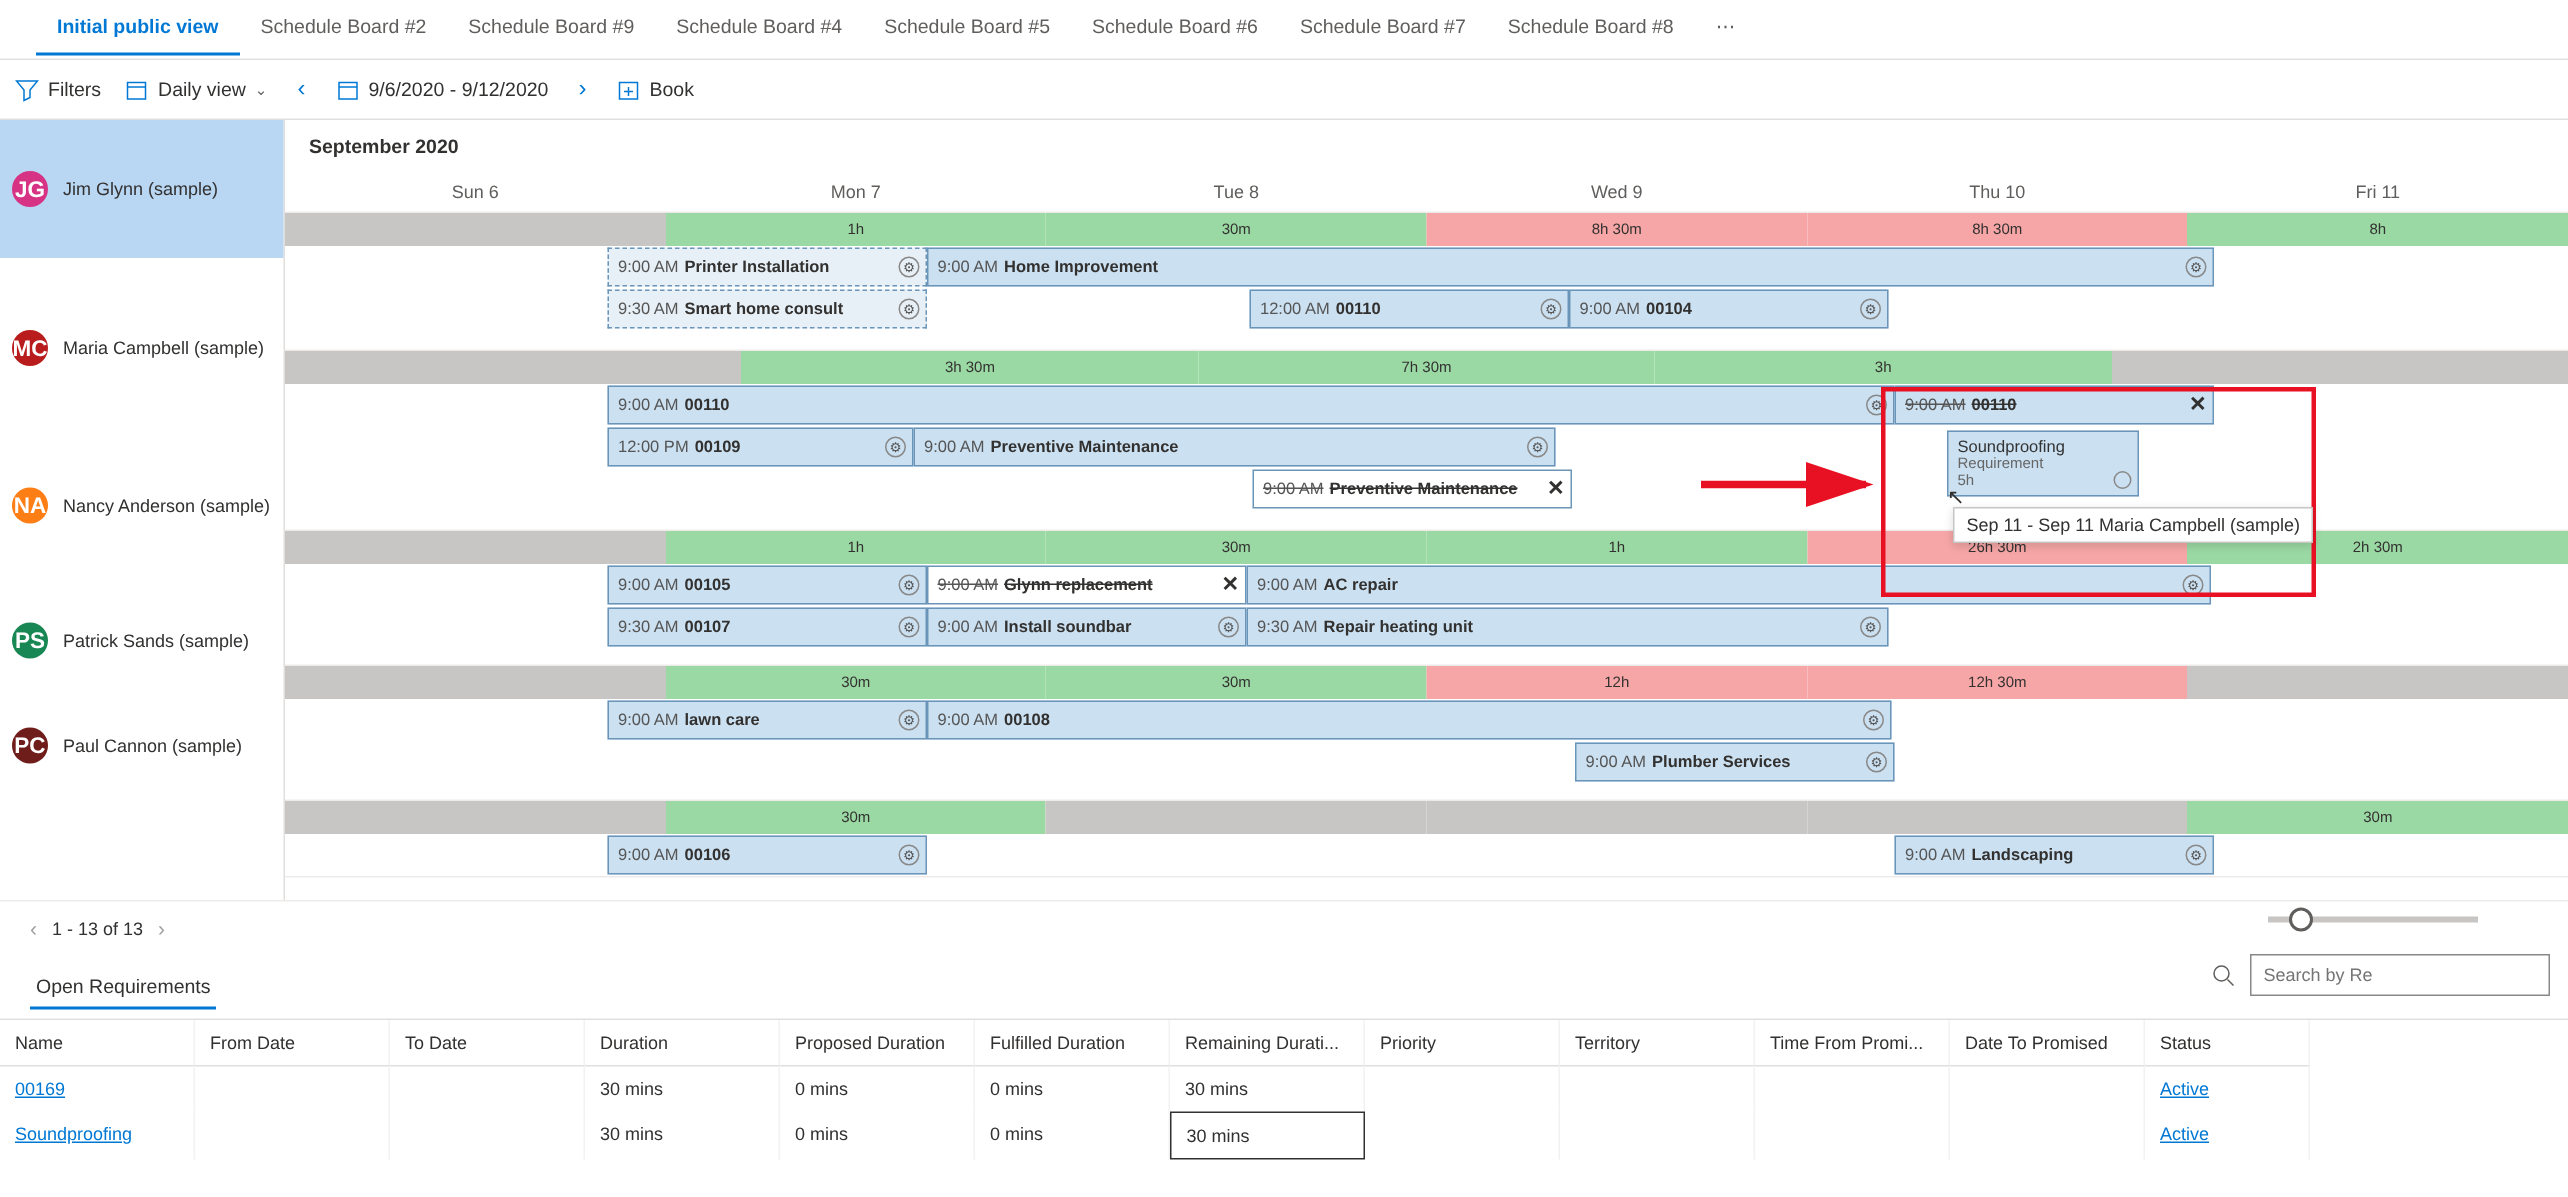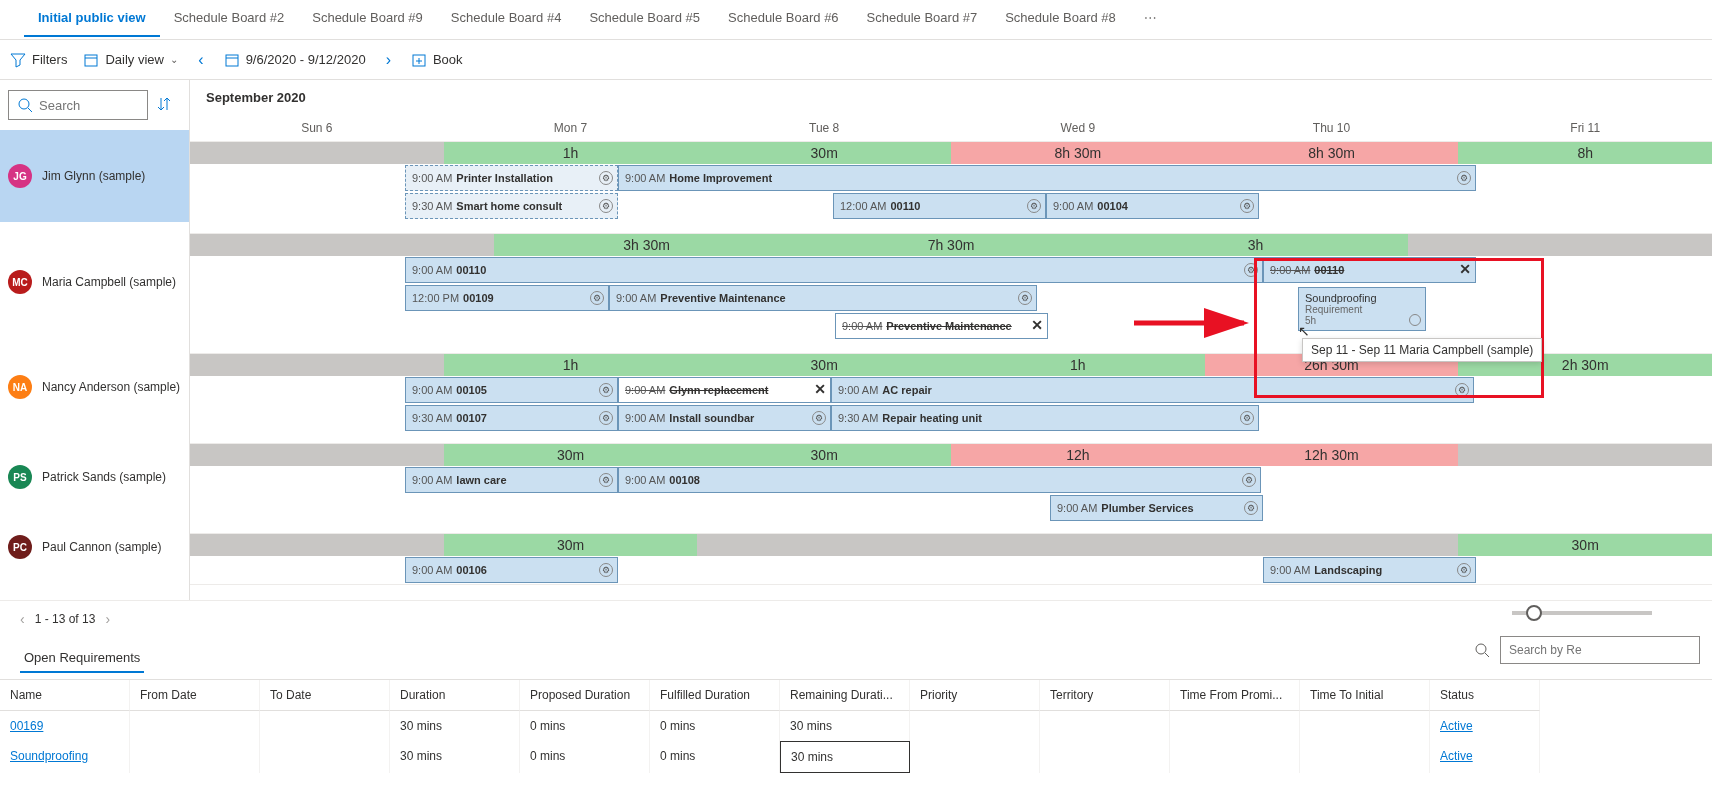--- a/index.html
+++ b/index.html
@@ -13,27 +13,27 @@
 .icon svg{width:16px;height:16px}
 .arrow{color:#0078d4;font-size:16px;cursor:pointer;padding:4px}
 .main{display:flex;height:520px}
 .left{width:190px;border-right:1px solid #e1dfdd;display:flex;flex-direction:column}
 .search-row{display:flex;align-items:center;gap:8px;padding:10px 8px}
 .search-box{display:flex;align-items:center;border:1px solid #8a8886;width:140px;height:30px;padding:0 8px;gap:6px}
 .search-box input{border:none;outline:none;font-size:13px;flex:1;background:transparent}
 .sort-icon svg{width:16px;height:16px;stroke:#0078d4}
 .res-row{display:flex;align-items:center;gap:10px;padding:6px 8px;min-height:48px}
 .res-row.sel{background:#b9d6f2}
-.avatar{width:24px;height:24px;border-radius:50%;color:#fff;display:flex;align-items:center;justify-content:center;font-size:10px;font-weight:600;flex-shrink:0}
+.avatar{width:24px;height:24px;border-radius:50%;color:#fff;display:flex;align-items:center;justify-content:center;font-size:15px;font-weight:600;flex-shrink:0}
 .right{flex:1;position:relative;overflow:hidden}
 .month{padding:10px 16px;font-weight:600;font-size:13px}
 .dayhdr{display:flex}
 .daycell{flex:1;text-align:center;padding:6px 0;font-size:12px;color:#605e5c;border-bottom:1px solid #edebe9}
 .summary{display:flex;height:22px}
-.summary>div{flex:1;display:flex;align-items:center;justify-content:center;font-size:14px}
+.summary>div{flex:1;display:flex;align-items:center;justify-content:center;font-size:10px}
 .g{background:#9bd9a4}
 .r{background:#f6a6a6}
 .gray{background:#c8c6c4}
 .evrow{display:flex;height:28px;padding:1px 0}
 .ev{position:relative;background:#cbe0f1;border:1px solid #6b95b8;height:26px;display:flex;align-items:center;padding:0 6px;font-size:11px;gap:4px;overflow:hidden;white-space:nowrap}
 .ev .time{color:#555}
 .ev .title{font-weight:600}
 .ev.dashed{border-style:dashed;background:#e8f0f7}
 .ev.strike .time,.ev.strike .title{text-decoration:line-through}
 .ev.white{background:#fff}
@@ -113,34 +113,20 @@
           <line x1="8" y1="6" x2="8" y2="12" stroke="#0078d4"></line>
           <line x1="5" y1="9" x2="11" y2="9" stroke="#0078d4"></line>
         </svg>
       </span>
     <span>Book</span>
   </div>
 </div>
 
 <div class="main">
   <div class="left">
-    <div class="search-row">
-      <div class="search-box">
-        <span class="icon">
-            <svg viewBox="0 0 16 16">
-              <circle cx="7" cy="7" r="5" fill="none" stroke="#0078d4"></circle>
-              <line x1="11" y1="11" x2="15" y2="15" stroke="#0078d4"></line>
-            </svg>
-          </span>
-        <input placeholder="Search" style="">
-      </div>
-      <span class="sort-icon"><svg viewBox="0 0 16 16">
-            <path d="M5 2v12m0 0l-3-3m3 3l3-3M11 14V2m0 0l-3 3m3-3l3 3" fill="none" stroke="#0078d4" stroke-width="1"></path>
-          </svg></span>
-    </div>
     <div id="reslist">
         <div class="res-row sel" style="height: 92px;">
           <div class="avatar" style="background:#d63384">JG</div>
           <span>Jim Glynn (sample)</span>
         </div>
         <div class="res-row" style="height: 120px;">
           <div class="avatar" style="background:#b91c1c">MC</div>
           <span>Maria Campbell (sample)</span>
         </div>
         <div class="res-row" style="height: 90px;">
@@ -405,21 +391,21 @@
       <div class="th" style="width: 130px;">Name</div>
       <div class="th" style="width: 130px;">From Date</div>
       <div class="th" style="width: 130px;">To Date</div>
       <div class="th" style="width: 130px;">Duration</div>
       <div class="th" style="width: 130px;">Proposed Duration</div>
       <div class="th" style="width: 130px;">Fulfilled Duration</div>
       <div class="th" style="width: 130px;">Remaining Durati...</div>
       <div class="th" style="width: 130px;">Priority</div>
       <div class="th" style="width: 130px;">Territory</div>
       <div class="th" style="width: 130px;">Time From Promi...</div>
-      <div class="th" style="width: 130px;">Time To Initial</div>
+      <div class="th" style="width: 130px;">Date To Promised</div>
       <div class="th" style="width: 110px;">Status</div>
     </div>
   <div id="tbody">
       <div class="trow">
         <div class="td" style="width: 130px;"><span class="link">00169</span></div>
         <div class="td" style="width: 130px;"></div>
         <div class="td" style="width: 130px;"></div>
         <div class="td" style="width: 130px;">30 mins</div>
         <div class="td" style="width: 130px;">0 mins</div>
         <div class="td" style="width: 130px;">0 mins</div>

